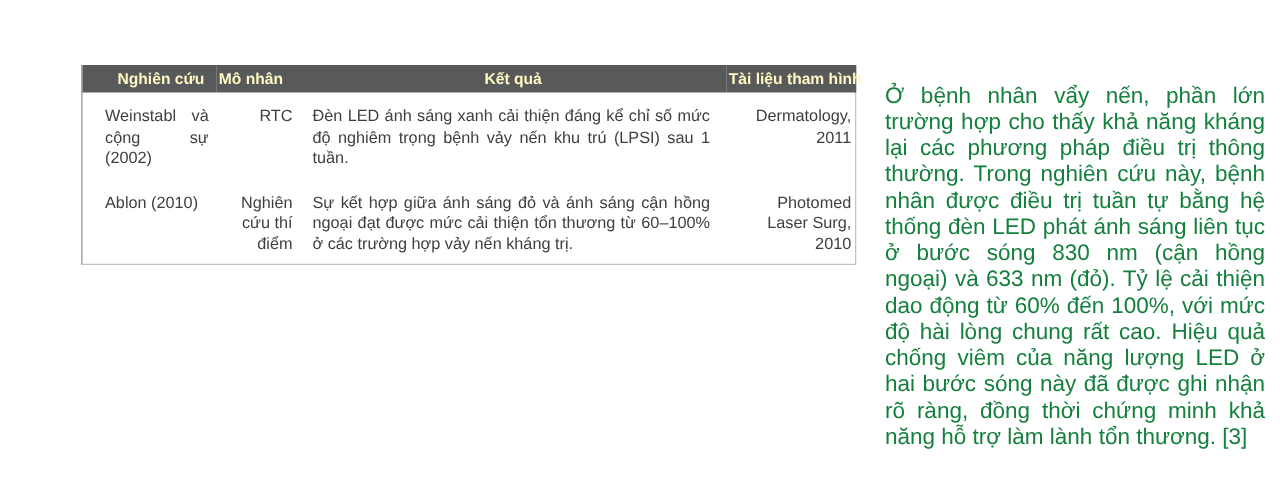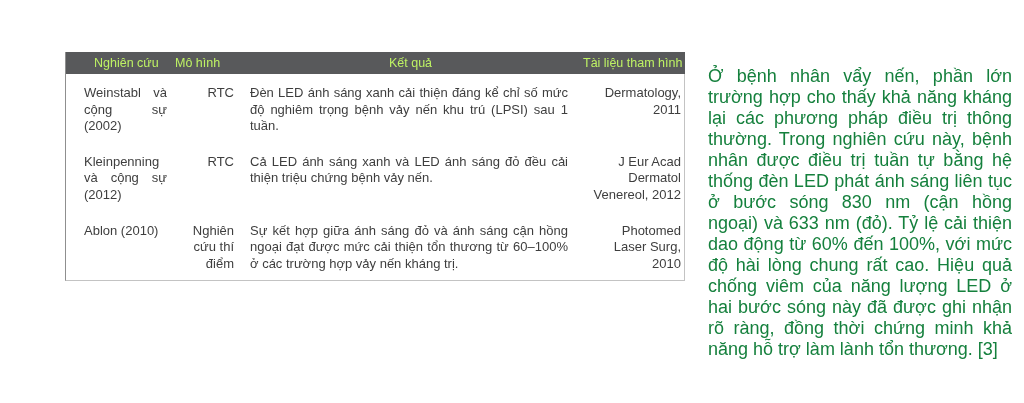--- a/index.html
+++ b/index.html
@@ -28,22 +28,22 @@
     border-collapse: collapse;
     table-layout: fixed;
   }
   col.c1 { width: 107px; }
   col.c2 { width: 67px; }
   col.c3 { width: 341px; }
   col.c4 { width: 104px; }
 
   .study-table th {
     background: #58595b;
-    color: #bef264;
-    font-weight: normal;
+    color: #fef9c3;
+    font-weight: bold;
     font-size: 12.5px;
     height: 22px;
     vertical-align: middle;
     text-align: left;
     white-space: nowrap;
     overflow: visible;
   }
   .study-table th.h1 { padding-left: 28px; }
   .study-table th.h2 { padding-left: 2px; }
   .study-table th.h3 { text-align: center; }
@@ -100,37 +100,31 @@
     <table class="study-table">
       <colgroup>
         <col class="c1">
           <col class="c2">
           <col class="c3">
           <col class="c4">
       </colgroup>
       <thead>
         <tr>
           <th class="h1">Nghiên cứu</th>
-          <th class="h2">Mô hình</th>
+          <th class="h2">Mô nhân</th>
           <th class="h3">Kết quả</th>
           <th class="h4">Tài liệu tham hình</th>
         </tr>
       </thead>
       <tbody>
         <tr class="r1">
           <td class="c1">Weinstabl và cộng sự (2002)</td>
           <td class="c2">RTC</td>
           <td class="c3">Đèn LED ánh sáng xanh cải thiện đáng kể chỉ số mức độ nghiêm trọng bệnh vảy nến khu trú (LPSI) sau 1 tuần.</td>
           <td class="c4">Dermatology, 2011</td>
-        </tr>
-        <tr class="r3">
-          <td class="c1">Kleinpenning và cộng sự (2012)</td>
-          <td class="c2">RTC</td>
-          <td class="c3">Cả LED ánh sáng xanh và LED ánh sáng đỏ đều cải thiện triệu chứng bệnh vảy nến.</td>
-          <td class="c4">J Eur Acad Dermatol Venereol, 2012</td>
         </tr>
         <tr class="r5">
           <td class="c1">Ablon (2010)</td>
           <td class="c2">Nghiên cứu thí điểm</td>
           <td class="c3">Sự kết hợp giữa ánh sáng đỏ và ánh sáng cận hồng ngoại đạt được mức cải thiện tổn thương từ 60–100% ở các trường hợp vảy nến kháng trị.</td>
           <td class="c4">Photomed Laser Surg, 2010</td>
         </tr>
       </tbody>
     </table>
   </div>

